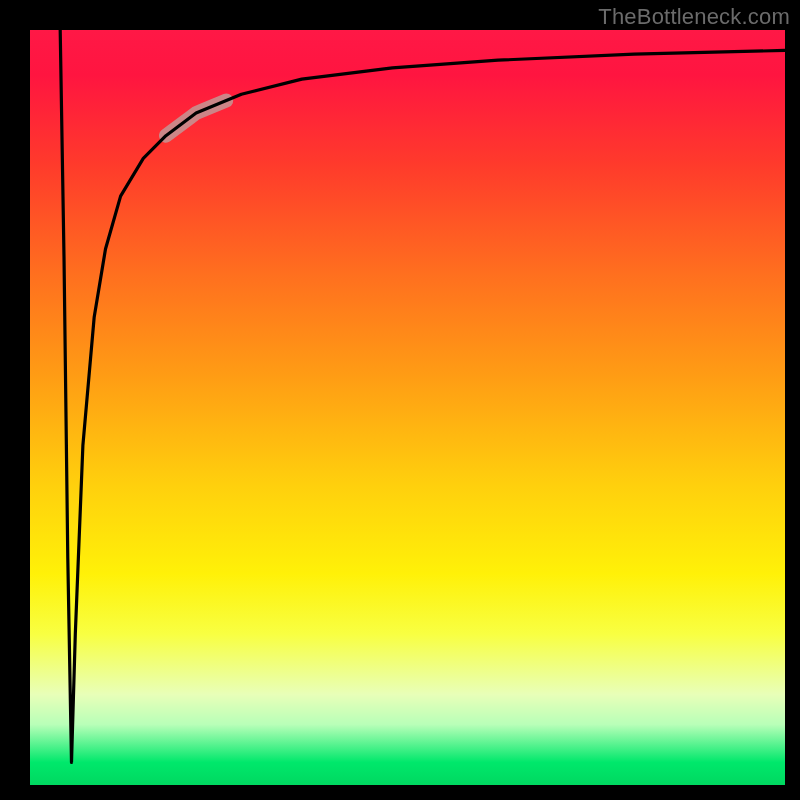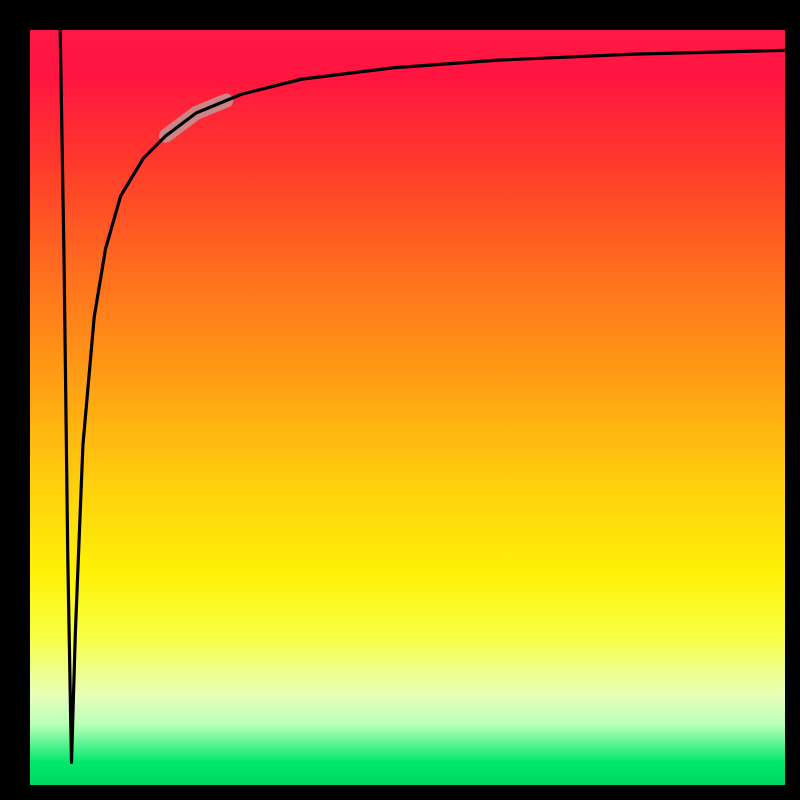--- a/index.html
+++ b/index.html
@@ -68,20 +68,21 @@
     stroke-width: 14;
     stroke-linecap: round;
     opacity: 0.9;
   }
 </style>
 </head>
 <body>
 
 <div class="stage">
 
+  <div class="watermark">TheBottleneck.com</div>
 
   <div class="plot">
     <svg class="curve" viewBox="0 0 755 755" preserveAspectRatio="none">
       <path id="hl" class="curve-highlight" d="M 135.9 105.7 L 141.9 101.2 L 148.0 96.6 L 154.0 92.1 L 160.1 87.6 L 166.1 83.0 L 172.1 80.5 L 178.2 78.0 L 184.2 75.5 L 190.3 73.0 L 196.3 70.5"></path>
       <path id="cv" class="curve-main" d="M 30.2 0.0 L 34.0 226.5 L 37.8 528.5 L 41.5 732.4 L 45.3 604.0 L 52.9 415.3 L 64.2 286.9 L 75.5 219.0 L 90.6 166.1 L 113.3 128.4 L 135.9 105.7 L 166.1 83.0 L 211.4 64.2 L 271.8 49.1 L 362.4 37.8 L 468.1 30.2 L 604.0 24.2 L 755.0 20.4"></path>
     </svg>
   </div>
 
 </div>
 

